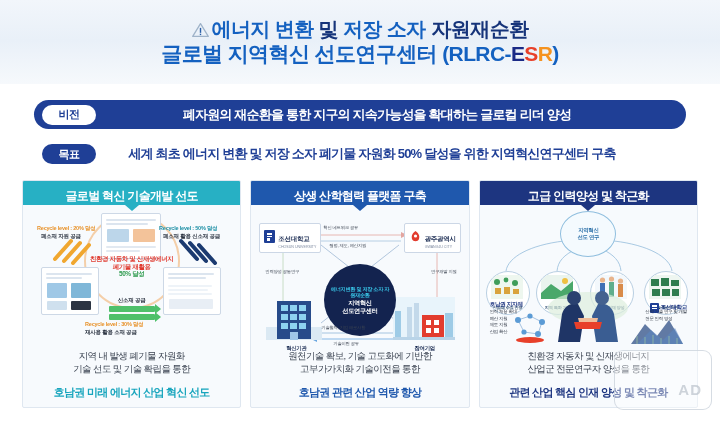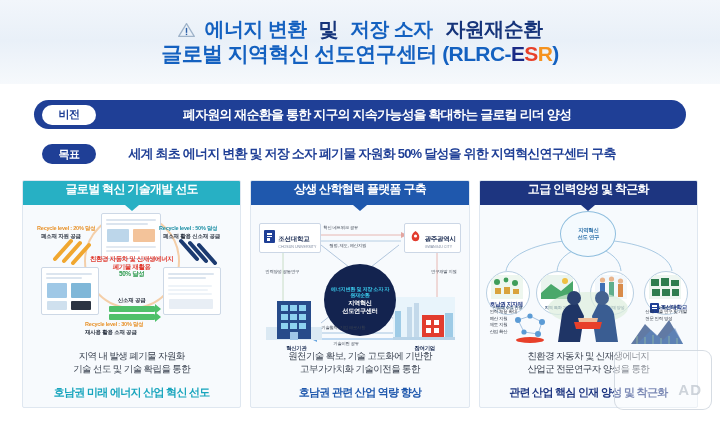--- a/index.html
+++ b/index.html
@@ -10,21 +10,21 @@
   }
   .page{position:relative;width:720px;height:424px;background:#ffffff;}
 
   
   .title-band{
     position:absolute;left:0;top:0;width:720px;height:84px;
     background:linear-gradient(180deg,#f2f6fb 0%,#e9f0f8 48%,#f6f9fc 100%);
     display:flex;flex-direction:column;align-items:center;justify-content:center;
   }
   .title-line1{
-    display:flex;align-items:center;justify-content:center;gap:9px;
+    display:flex;align-items:center;justify-content:center;gap:2px;
     font-size:20px;font-weight:bold;line-height:1.05;letter-spacing:-0.6px;
     white-space:nowrap;
   }
   .warn-icon{display:inline-block;width:17px;height:16px;margin-right:1px;}
   .t-blue{color:#1461c0;}
   .t-navy{color:#16347a;}
   .title-line2{
     margin-top:3px;
     font-size:21px;font-weight:bold;line-height:1.05;letter-spacing:-0.6px;
     color:#1461c0;white-space:nowrap;
@@ -66,21 +66,21 @@
   .panel{
     flex:1 1 0;position:relative;
     background:#f7fafd;
     border:1px solid #dfe7f0;
     border-radius:2px;
     display:flex;flex-direction:column;
     overflow:hidden;
   }
   .panel-head{
     height:24px;flex:0 0 24px;position:relative;
-    display:flex;align-items:flex-start;justify-content:center;
+    display:flex;align-items:flex-end;justify-content:center;
     color:#ffffff;font-size:12px;font-weight:bold;letter-spacing:-0.7px;
     white-space:nowrap;
   }
   .panel-head .notch{
     position:absolute;left:50%;bottom:-6px;transform:translateX(-50%);
     width:0;height:0;border-left:7px solid transparent;border-right:7px solid transparent;
   }
   .h-teal{background:#27b0c4;}
   .h-teal .notch{border-top:6px solid #27b0c4;}
   .h-blue{background:#1f58ad;}

